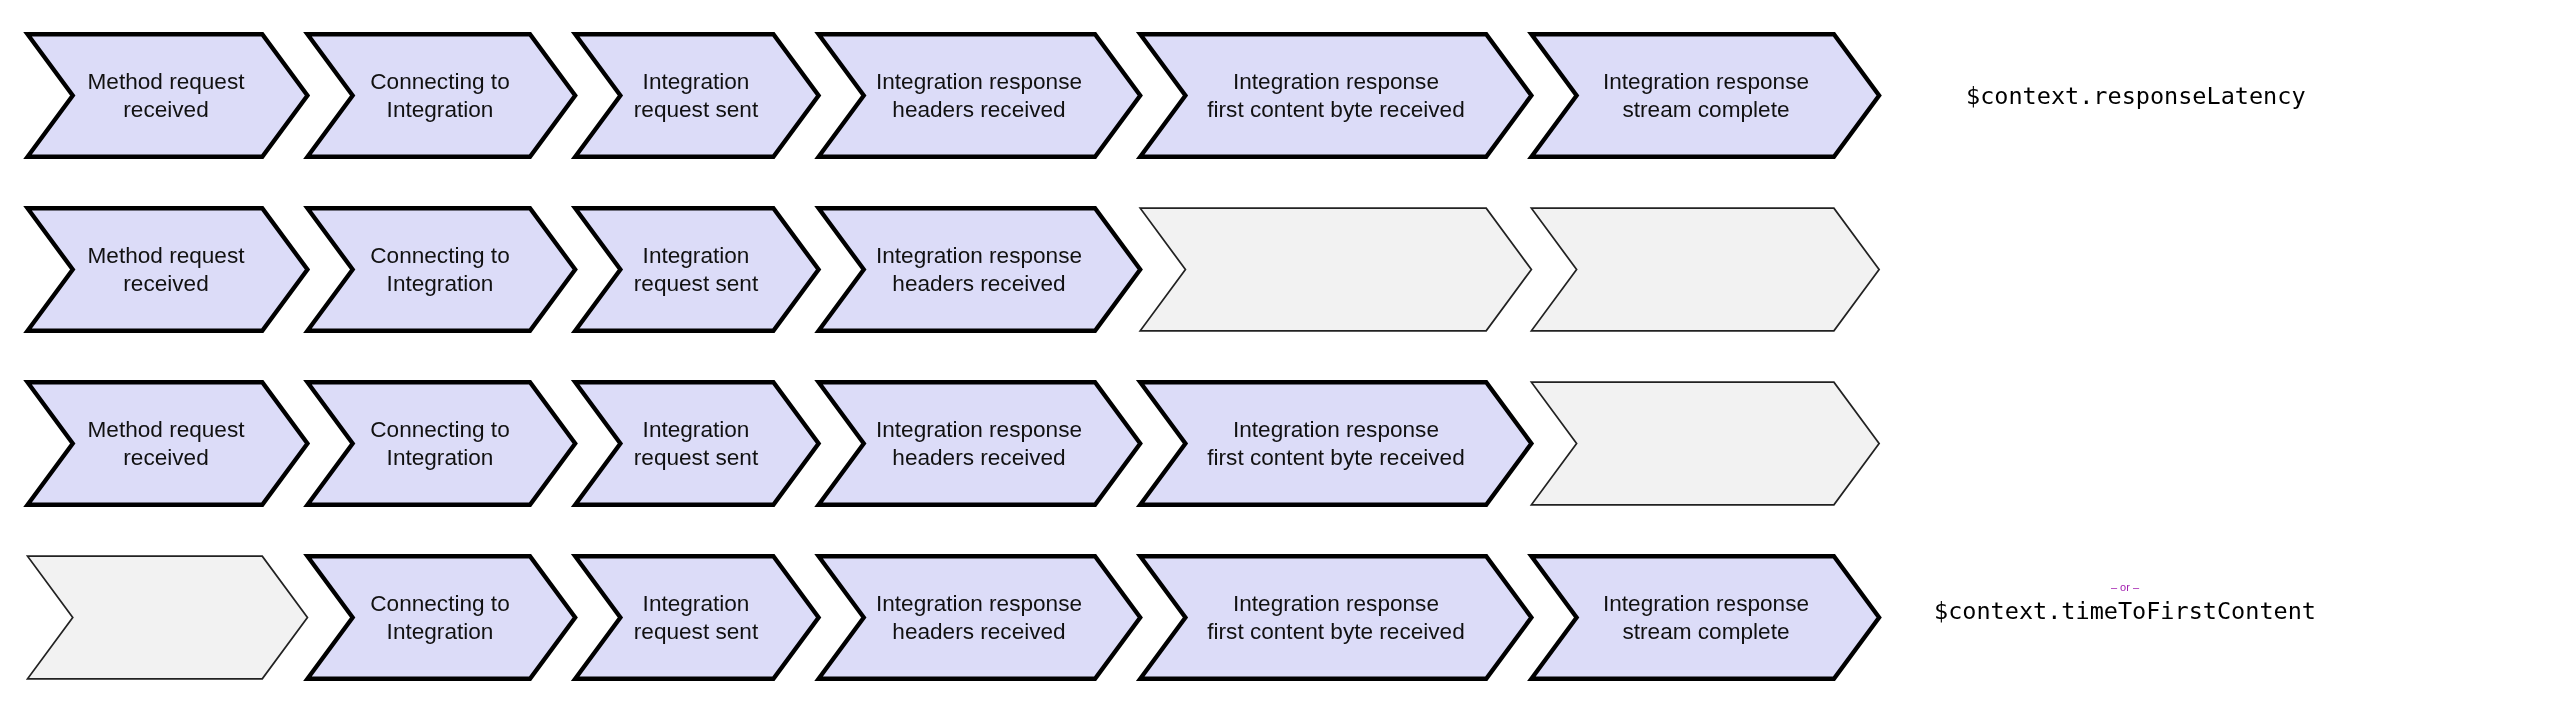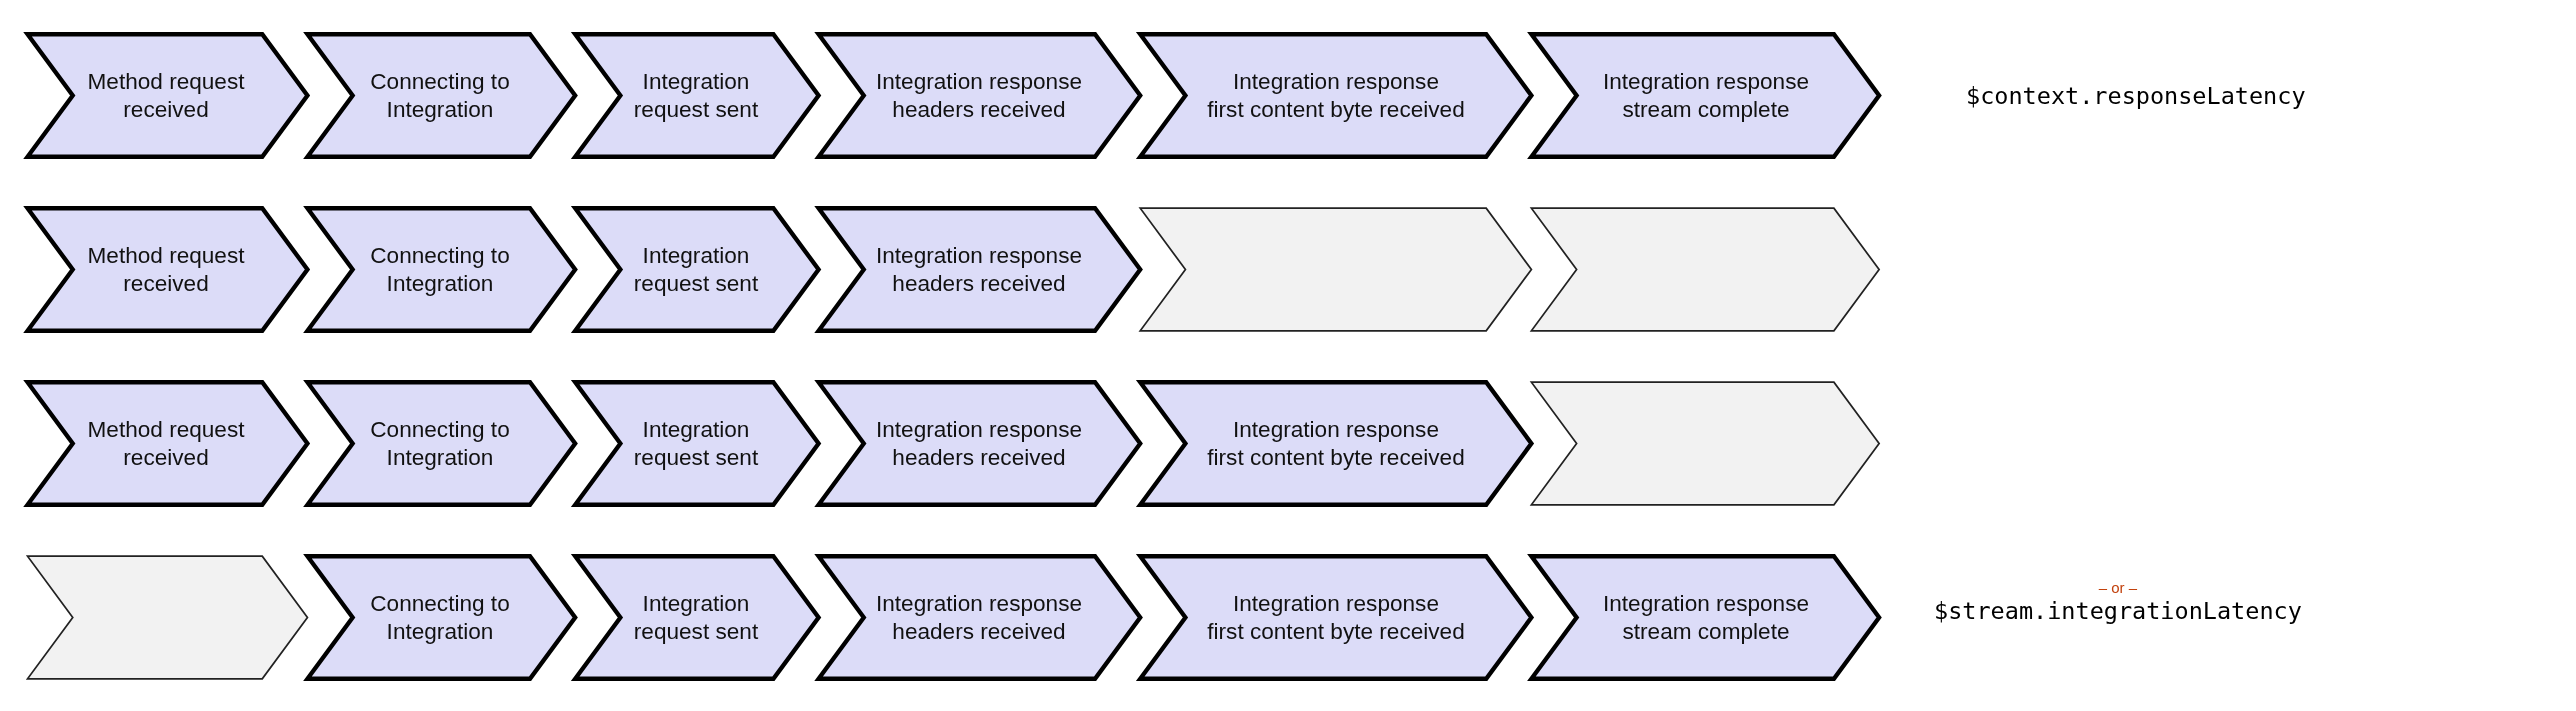--- a/index.html
+++ b/index.html
@@ -58,23 +58,23 @@
     line-height: 30px;
     color: #000000;
     white-space: pre;
     letter-spacing: 0px;
   }
 
   .var-label .or-sep {
     display: block;
     text-align: center;
     font-family: "Liberation Sans", sans-serif;
-    font-size: 15px;
+    font-size: 11px;
     line-height: 17.4px;
-    color: #c2410c;
+    color: #a21caf;
   }
   .var-label .var-line {
     display: block;
   }
 </style>
 </head>
 <body>
 
 <div id="diagram">
     <div class="row" style="top: 32px; height: 123px;">
@@ -150,16 +150,16 @@
       <div class="seg-label" style="left: 331px; width: 218px; top: 0px; height: 123px;">Connecting to
 Integration</div>
       <div class="seg-label" style="left: 599px; width: 194px; top: 0px; height: 123px;">Integration
 request sent</div>
       <div class="seg-label" style="left: 843px; width: 272px; top: 0px; height: 123px;">Integration response
 headers received</div>
       <div class="seg-label" style="left: 1165px; width: 342px; top: 0px; height: 123px;">Integration response
 first content byte received</div>
       <div class="seg-label" style="left: 1557px; width: 298px; top: 0px; height: 123px;">Integration response
 stream complete</div>
-      <div class="var-label" style="left: 1934px; top: 23px;"><span class="or-sep">– or –</span><span class="var-line">$stream.integrationLatency</span></div>
+      <div class="var-label" style="left: 1934px; top: 23px;"><span class="or-sep">– or –</span><span class="var-line">$context.timeToFirstContent</span></div>
     </div>
   </div>
 
 
 </body></html>

